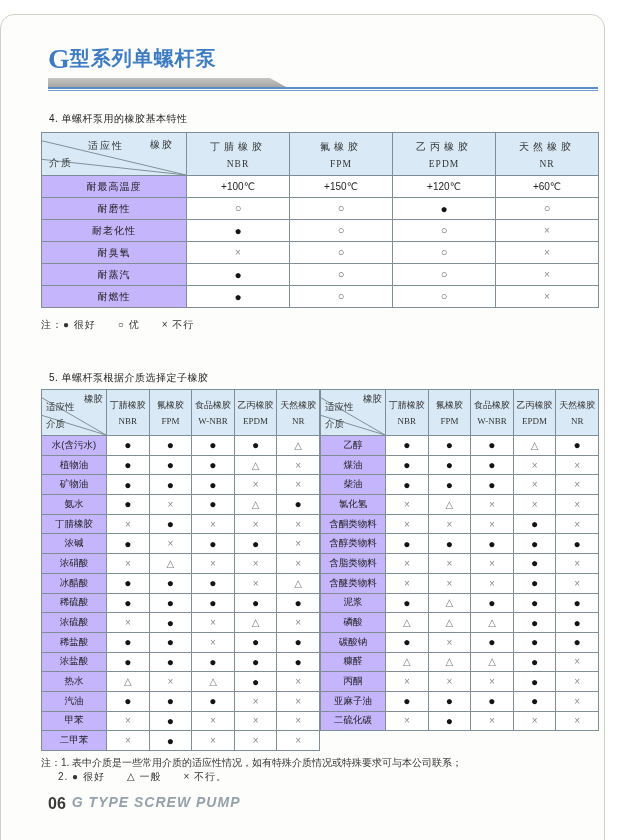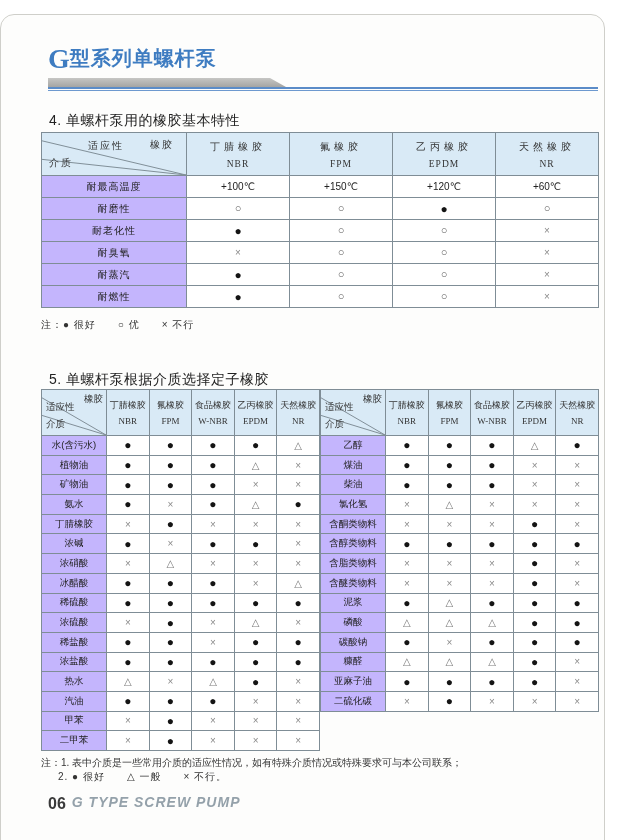--- a/index.html
+++ b/index.html
@@ -11,21 +11,21 @@
   
   .title { position:absolute; left:47px; top:28px; color:#3e7cc1; white-space:nowrap; }
   .title .g { font-family:"Liberation Serif","DejaVu Serif",serif; font-weight:bold; font-size:28px; }
   .title .rest { font-size:20px; font-weight:bold; letter-spacing:1px; vertical-align:3px; }
   .graybar { position:absolute; left:47px; top:63px; width:238px; height:9px;
              background:linear-gradient(#c6c6c4,#a5a5a3);
              clip-path:polygon(0 0, calc(100% - 16px) 0, 100% 100%, 0 100%); }
   .bluerule { position:absolute; left:47px; top:72px; width:550px; height:4px;
               border-top:2px solid #5b8cc8; border-bottom:1px solid #6d99cf; }
 
-  .sec-title { position:absolute; font-size:14px; color:#222; letter-spacing:0.5px; }
+  .sec-title { position:absolute; font-size:10px; color:#222; letter-spacing:0.5px; }
   #sec4-title { left:48px; top:97px; }
   #sec5-title { left:48px; top:356px; }
 
   
   table { border-collapse:collapse; table-layout:fixed; }
   th,td { border:1px solid #7f8d96; overflow:hidden; }
   thead th { background:#d9eaf6; font-weight:normal; vertical-align:middle; text-align:center; }
   td { background:#ffffff; text-align:center; vertical-align:middle; color:#222; }
   td.lbl { background:#c4b5fd; }
   .cn { color:#333; }
@@ -487,20 +487,28 @@
         </tr>
         <tr>
           <td class="lbl">糠醛</td>
           <td><span class="sym s-tri">△</span></td>
           <td><span class="sym s-tri">△</span></td>
           <td><span class="sym s-tri">△</span></td>
           <td><span class="sym s-dot">●</span></td>
           <td><span class="sym s-x">×</span></td>
         </tr>
         <tr>
+          <td class="lbl">丙酮</td>
+          <td><span class="sym s-x">×</span></td>
+          <td><span class="sym s-x">×</span></td>
+          <td><span class="sym s-x">×</span></td>
+          <td><span class="sym s-dot">●</span></td>
+          <td><span class="sym s-x">×</span></td>
+        </tr>
+        <tr>
           <td class="lbl">亚麻子油</td>
           <td><span class="sym s-dot">●</span></td>
           <td><span class="sym s-dot">●</span></td>
           <td><span class="sym s-dot">●</span></td>
           <td><span class="sym s-dot">●</span></td>
           <td><span class="sym s-x">×</span></td>
         </tr>
         <tr>
           <td class="lbl">二硫化碳</td>
           <td><span class="sym s-x">×</span></td>

